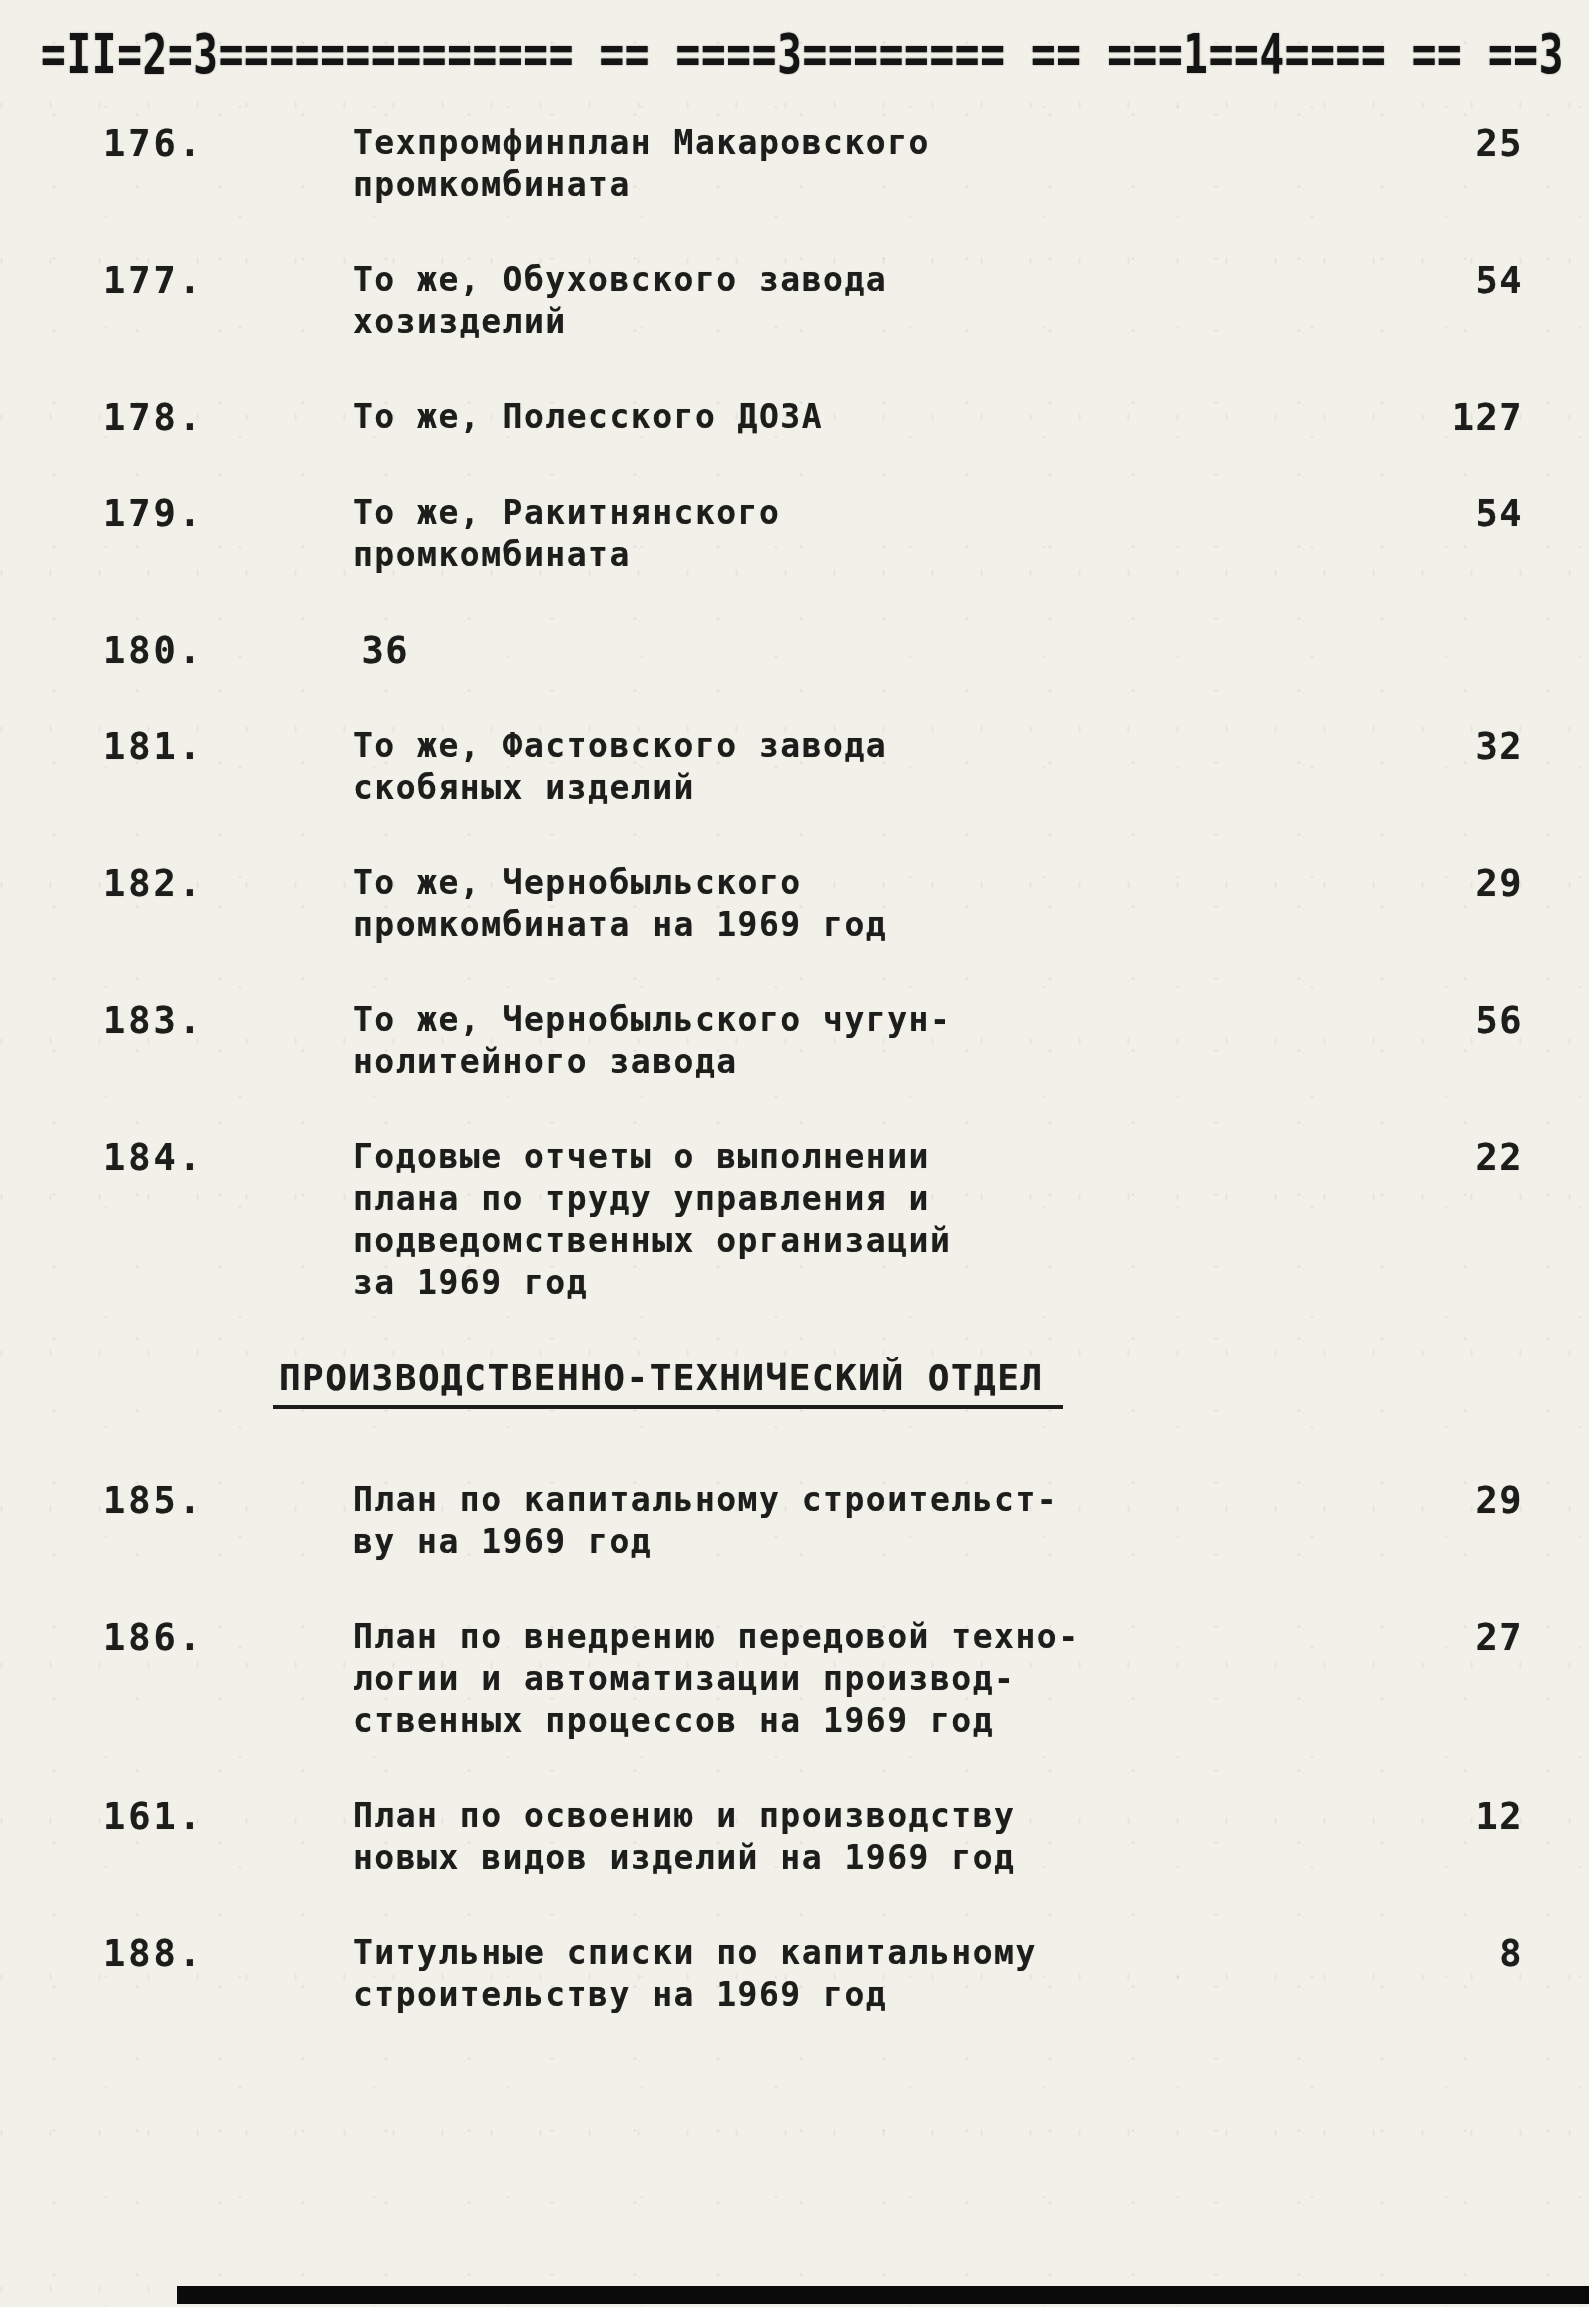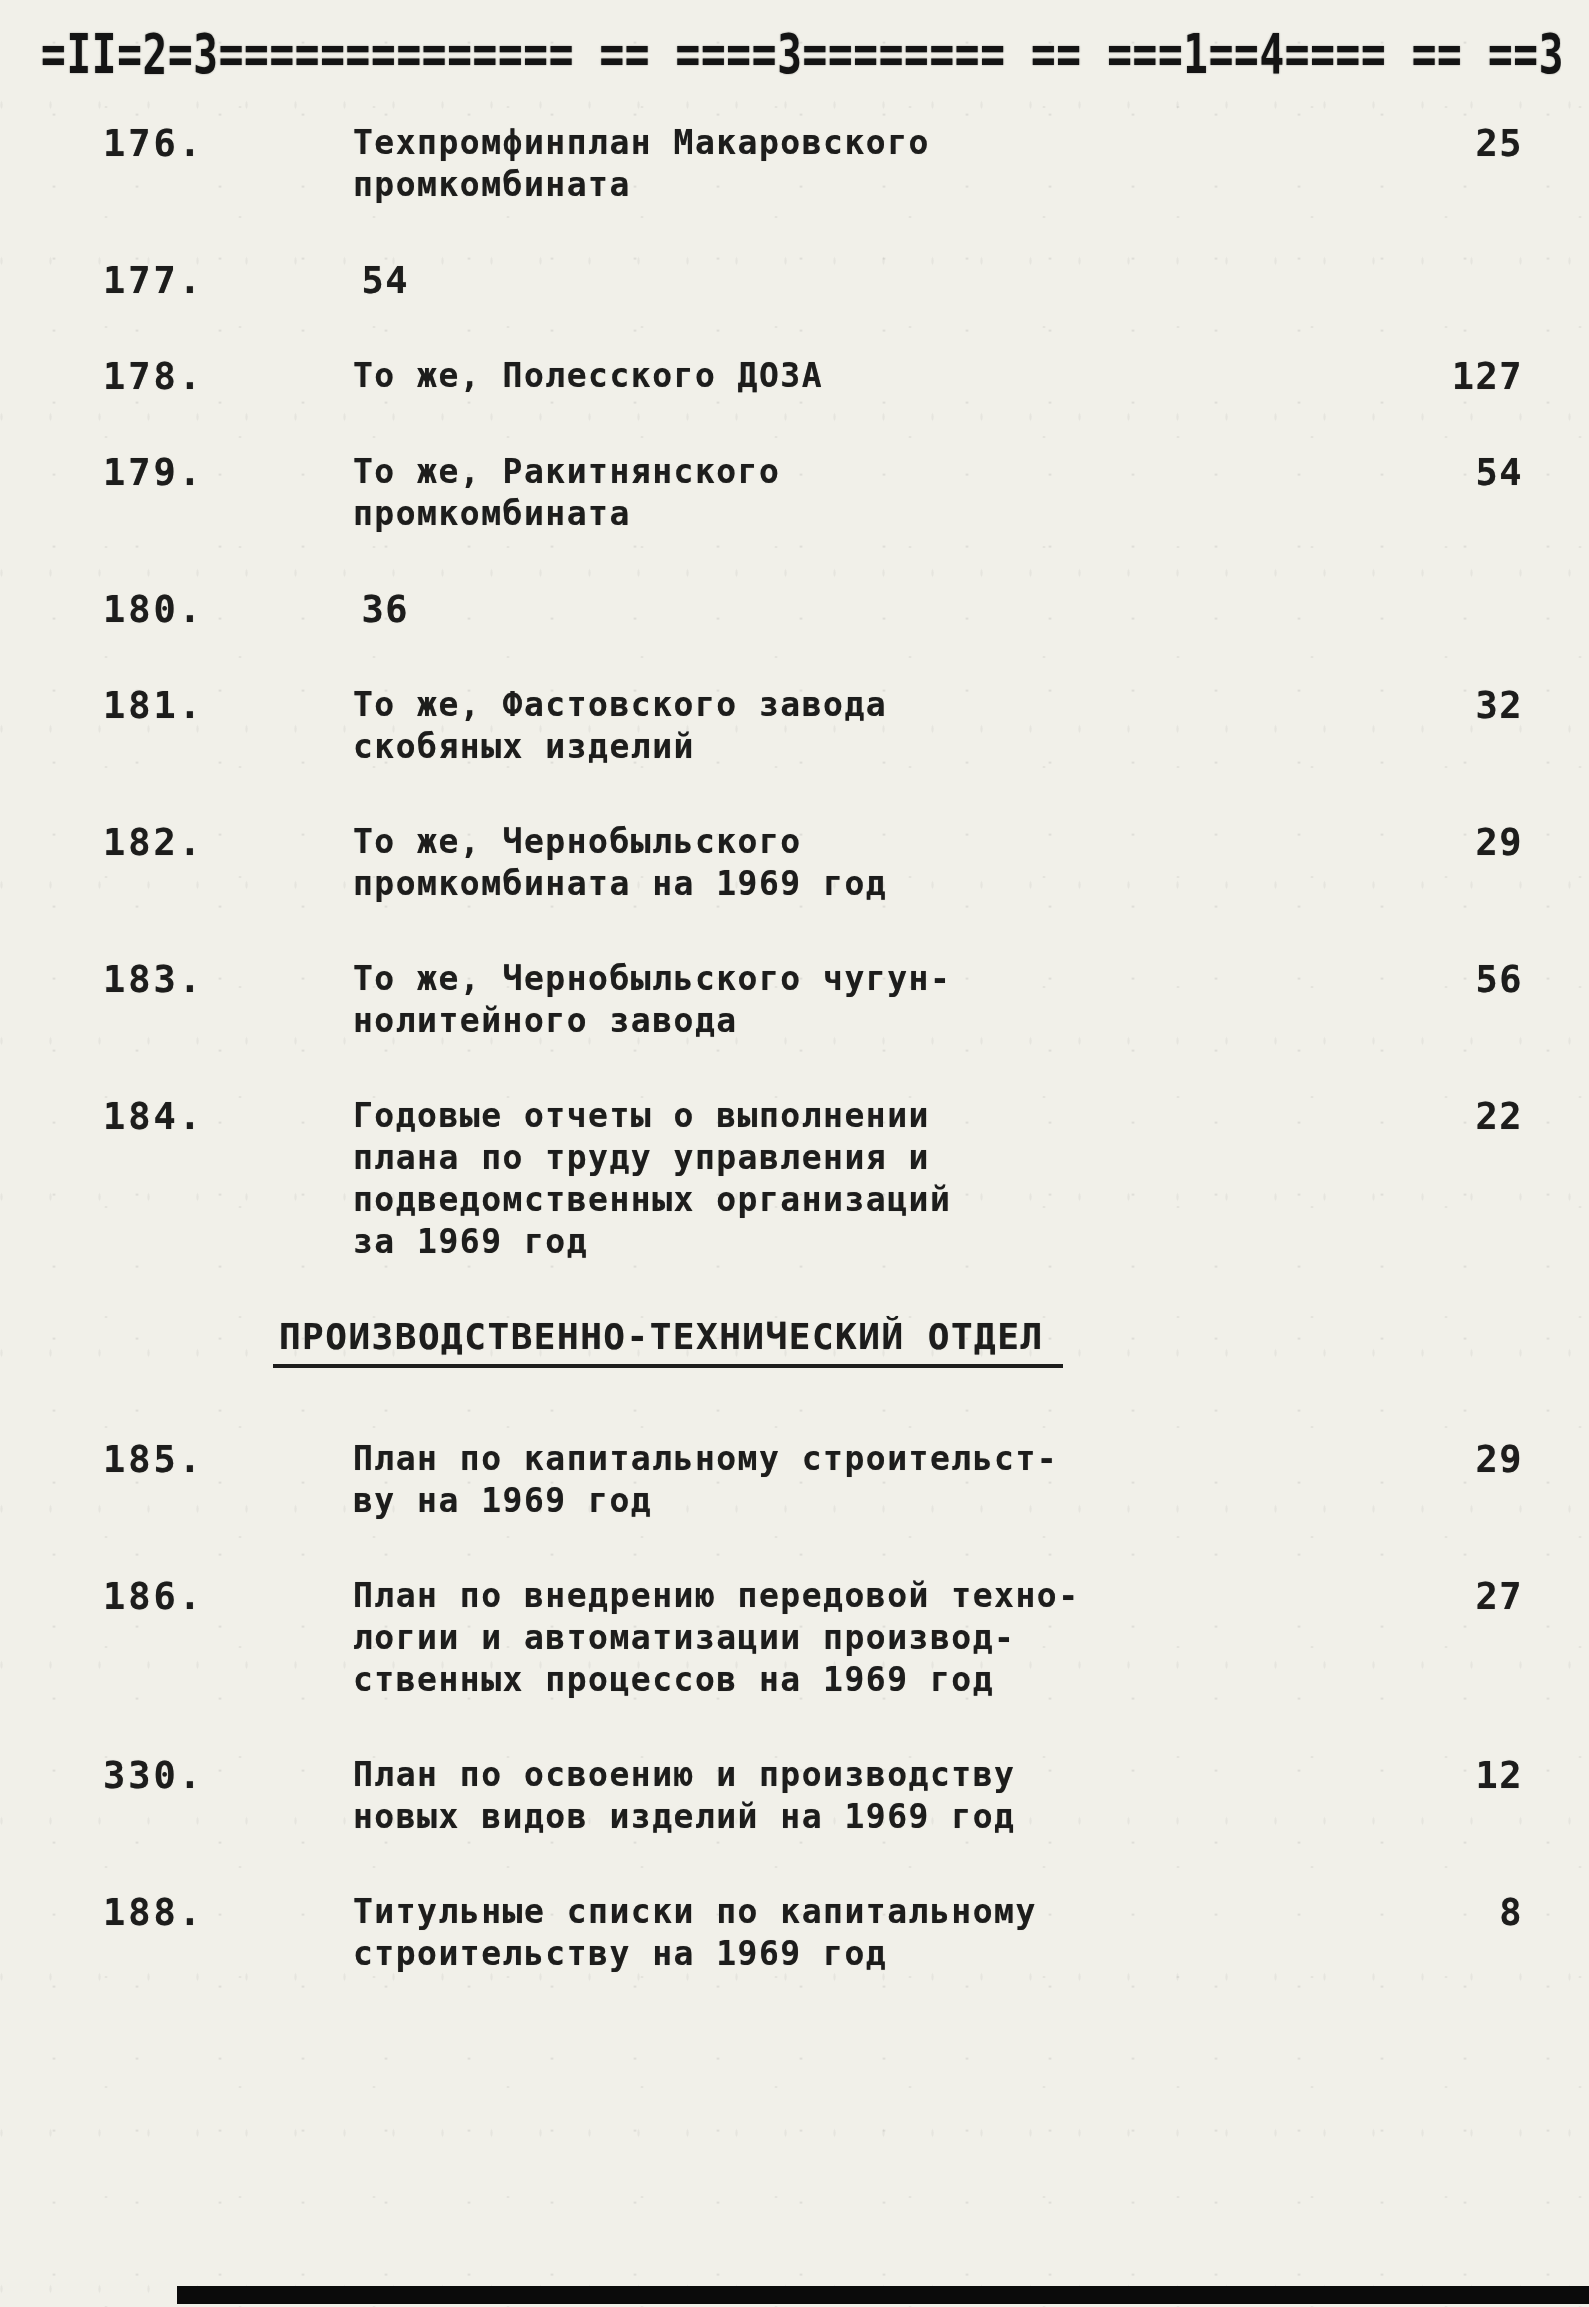--- a/index.html
+++ b/index.html
@@ -110,20 +110,22 @@
 
     <div class="entry">
       <div class="num">176.</div>
       <div class="desc">Техпромфинплан Макаровского
 промкомбината</div>
       <div class="pages">25</div>
     </div>
 
     <div class="entry">
       <div class="num">177.</div>
+      <div class="desc">То же, Обуховского завода
+хозизделий</div>
       <div class="pages">54</div>
     </div>
 
     <div class="entry">
       <div class="num">178.</div>
       <div class="desc">То же, Полесского ДОЗА</div>
       <div class="pages">127</div>
     </div>
 
     <div class="entry">
@@ -181,21 +183,21 @@
 
     <div class="entry">
       <div class="num">186.</div>
       <div class="desc">План по внедрению передовой техно-
 логии и автоматизации производ-
 ственных процессов на 1969 год</div>
       <div class="pages">27</div>
     </div>
 
     <div class="entry">
-      <div class="num">330.</div>
+      <div class="num">161.</div>
       <div class="desc">План по освоению и производству
 новых видов изделий на 1969 год</div>
       <div class="pages">12</div>
     </div>
 
     <div class="entry">
       <div class="num">188.</div>
       <div class="desc">Титульные списки по капитальному
 строительству на 1969 год</div>
       <div class="pages">8</div>

